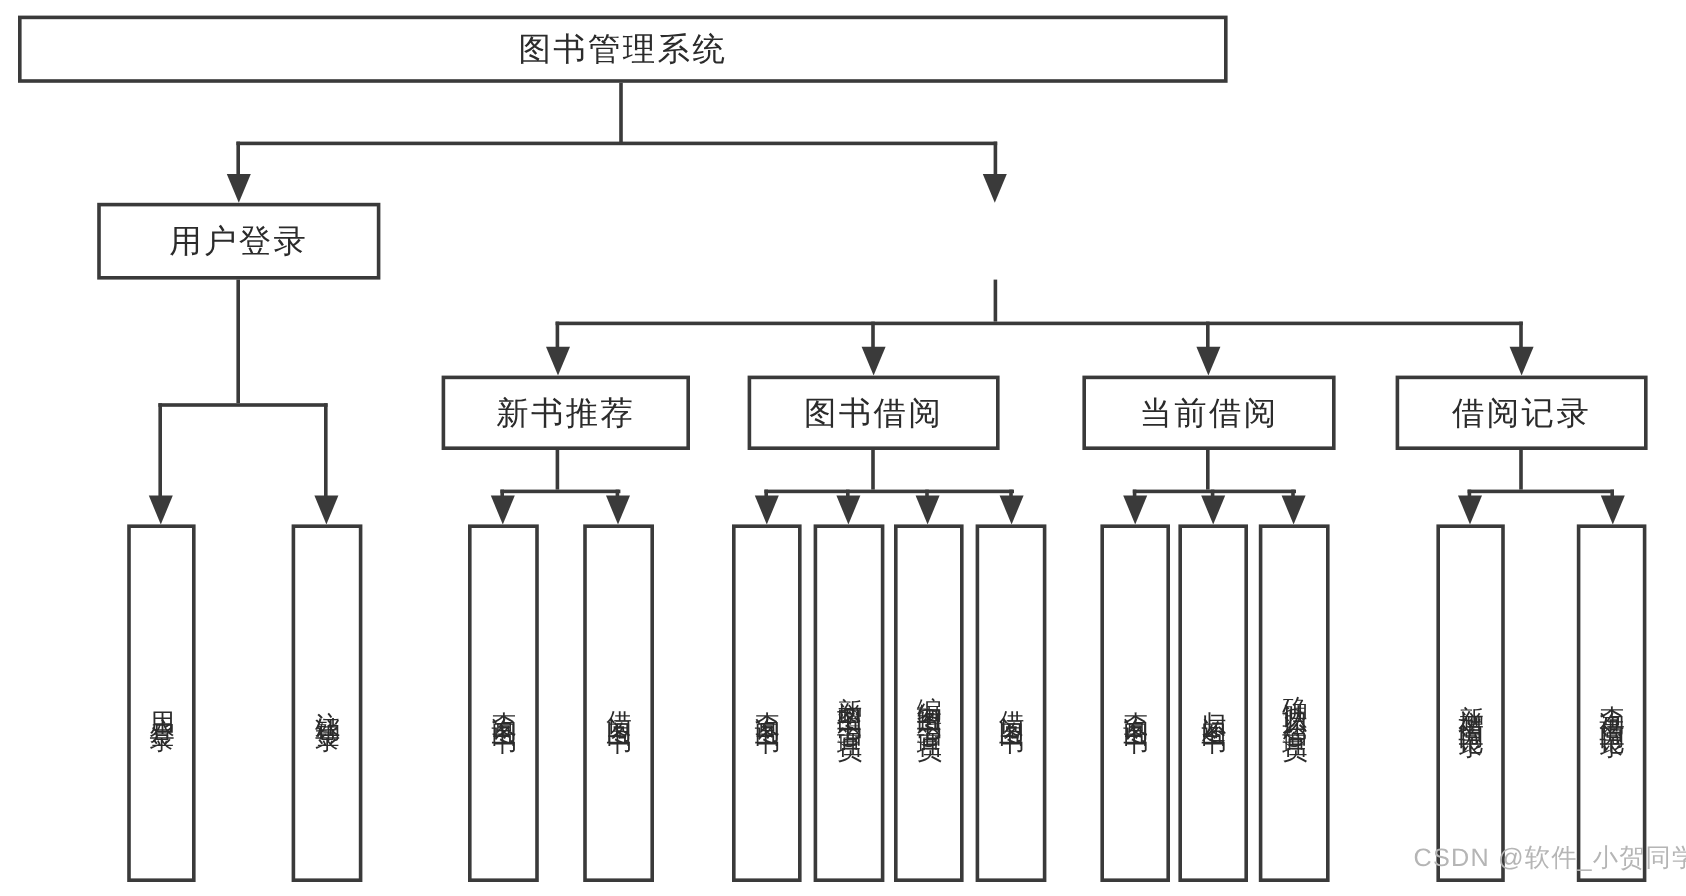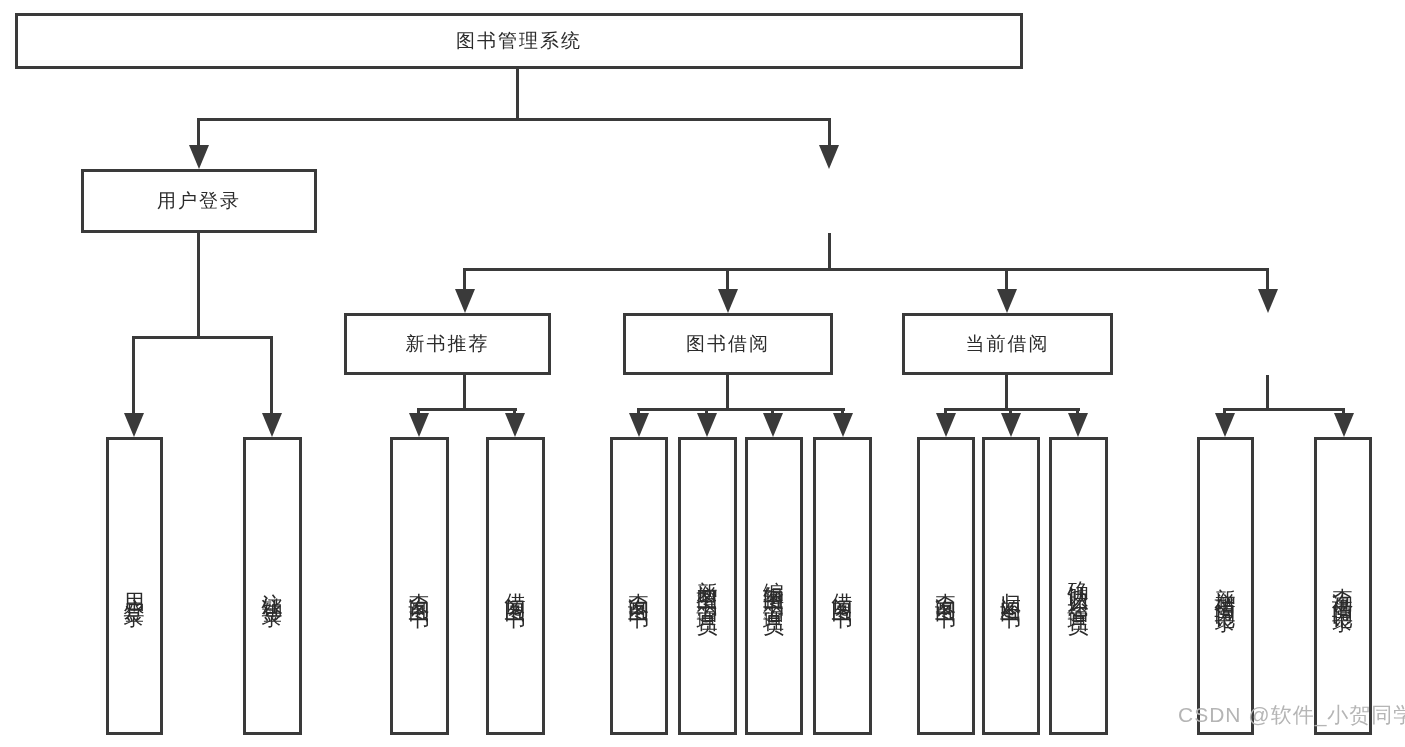--- a/index.html
+++ b/index.html
@@ -3,21 +3,21 @@
 <meta charset="utf-8">
 <style>
   html,body{margin:0;padding:0;background:#ffffff;}
   .canvas{
     position:relative;width:1405px;height:747px;background:var(--background,#ffffff);
     font-family:"Liberation Sans",sans-serif;overflow:hidden;
   }
   .node{
     position:absolute;box-sizing:border-box;border:3px solid var(--line,#3a3a3a);
     background:#ffffff;display:flex;align-items:center;justify-content:center;
-    font-size:19px;letter-spacing:2px;color:var(--text,#2b2b2b);text-align:center;
+    font-size:27px;letter-spacing:2px;color:var(--text,#2b2b2b);text-align:center;
   }
   .node.v{
     writing-mode:vertical-rl;text-orientation:mixed;letter-spacing:5px;
     font-size:21px;line-height:1;padding:6px 0;
   }
   .vl{position:absolute;width:3px;background:var(--line,#3a3a3a);}
   .hl{position:absolute;height:3px;background:var(--line,#3a3a3a);}
   .arr{
     position:absolute;width:0;height:0;
     border-left:10px solid transparent;border-right:10px solid transparent;
@@ -58,23 +58,24 @@
   <div class="hl" style="left:463px;top:268px;width:806px"></div>
   <div class="vl" style="left:463px;top:268px;height:24px"></div>
   <div class="arr" style="left:455px;top:289px"></div>
   <div class="vl" style="left:726px;top:268px;height:24px"></div>
   <div class="arr" style="left:718px;top:289px"></div>
   <div class="vl" style="left:1005px;top:268px;height:24px"></div>
   <div class="arr" style="left:997px;top:289px"></div>
   <div class="vl" style="left:1266px;top:268px;height:24px"></div>
   <div class="arr" style="left:1258px;top:289px"></div>
 
-  <div class="node" style="left:344px;top:313px;width:207px;height:62px">新书推荐</div>
+  <div class="node" style="left:368px;top:313px;width:207px;height:62px">新书推荐</div>
   <div class="node" style="left:902px;top:313px;width:211px;height:62px">当前借阅</div>
   <div class="node" style="left:623px;top:313px;width:210px;height:62px">图书借阅</div>
+  <div class="node" style="left:1163px;top:313px;width:210px;height:62px">借阅记录</div>
 
   <div class="vl" style="left:463px;top:375px;height:33px"></div>
   <div class="hl" style="left:417px;top:408px;width:100px"></div>
   <div class="vl" style="left:417px;top:408px;height:10px"></div>
   <div class="arr" style="left:409px;top:413px"></div>
   <div class="vl" style="left:513px;top:408px;height:10px"></div>
   <div class="arr" style="left:505px;top:413px"></div>
 
   <div class="node v" style="left:390px;top:437px;width:59px;height:298px">查询图书</div>
   <div class="node v" style="left:486px;top:437px;width:59px;height:298px">借阅图书</div>

